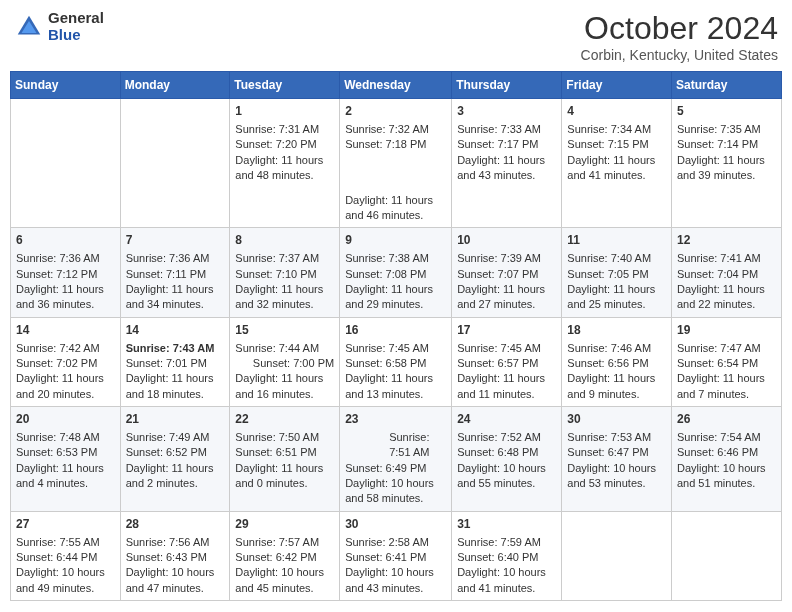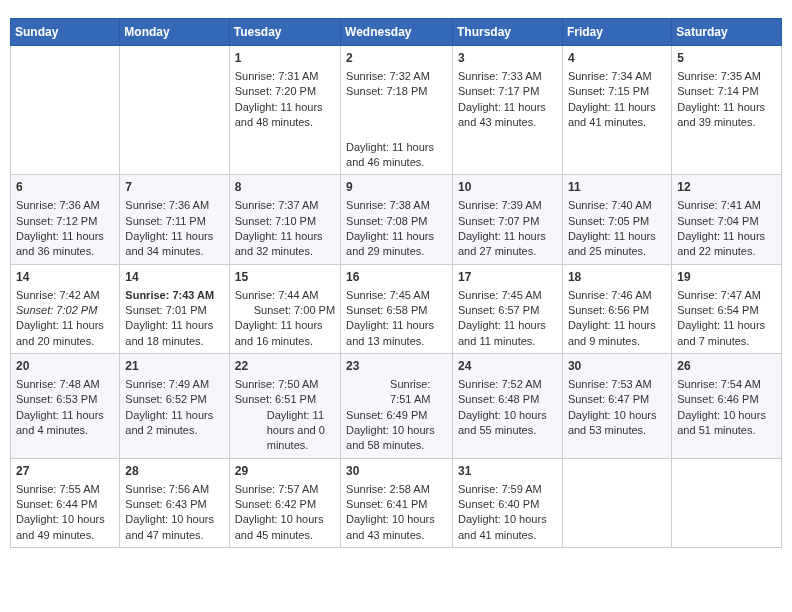--- a/index.html
+++ b/index.html
@@ -87,20 +87,34 @@
     }
     tbody tr:nth-child(odd) td {
       background: #fff;
     }
     .empty { background: #fff !important; }
   </style>
 </head>
 <body>
 
 <div class="header">
+  <div class="logo">
+    <svg class="logo-icon" viewBox="0 0 40 40" xmlns="http://www.w3.org/2000/svg">
+      <polygon points="20,5 35,30 5,30" fill="#3569b8"></polygon>
+      <polygon points="20,12 30,28 10,28" fill="#5599ee"></polygon>
+    </svg>
+    <div class="logo-text">
+      <span class="logo-general">General</span>
+      <span class="logo-blue">Blue</span>
+    </div>
+  </div>
+  <div class="title-block">
+    <div class="month-title">October 2024</div>
+    <div class="location">Corbin, Kentucky, United States</div>
+  </div>
 </div>
 
 <table>
   <thead>
     <tr>
     <th>Sunday</th>
         <th>Monday</th>
         <th>Tuesday</th>
         <th>Wednesday</th>
         <th>Thursday</th>
@@ -184,21 +198,21 @@
           <span class="day-num">12</span>
           <span style="display: block;">Sunrise: 7:41 AM</span>
           <span style="display: block;">Sunset: 7:04 PM</span>
           <span style="display: block;">Daylight: 11 hours and 22 minutes.</span>
         </td>
       </tr>
       <tr>
         <td>
           <span class="day-num">14</span>
           <span style="display: block;">Sunrise: 7:42 AM</span>
-          <span style="display: block; font-style: italic;">Sunset: 7:02 PM</span>
+          <span style="display: block;">Sunset: 7:02 PM</span>
           <span style="display: block;">Daylight: 11 hours and 20 minutes.</span>
         </td>
         <td>
           <span class="day-num">14</span>
           <span style="display: block; font-weight: bold;">Sunrise: 7:43 AM</span>
           <span style="display: block;">Sunset: 7:01 PM</span>
           <span style="display: block;">Daylight: 11 hours and 18 minutes.</span>
         </td>
         <td>
           <span class="day-num">15</span>
@@ -241,21 +255,21 @@
         <td>
           <span class="day-num">21</span>
           <span style="display: block;">Sunrise: 7:49 AM</span>
           <span style="display: block;">Sunset: 6:52 PM</span>
           <span style="display: block;">Daylight: 11 hours and 2 minutes.</span>
         </td>
         <td>
           <span class="day-num">22</span>
           <span style="display: block;">Sunrise: 7:50 AM</span>
           <span style="display: block;">Sunset: 6:51 PM</span>
-          <span style="display: block; margin-left: 32px;">Daylight: 11 hours and 0 minutes.</span>
+          <span style="display: block;">Daylight: 11 hours and 0 minutes.</span>
         </td>
         <td>
           <span class="day-num">23</span>
           <span style="display: block; margin-left: 44px;">Sunrise: 7:51 AM</span>
           <span style="display: block;">Sunset: 6:49 PM</span>
           <span style="display: block;">Daylight: 10 hours and 58 minutes.</span>
         </td>
         <td>
           <span class="day-num">24</span>
           <span style="display: block;">Sunrise: 7:52 AM</span>

